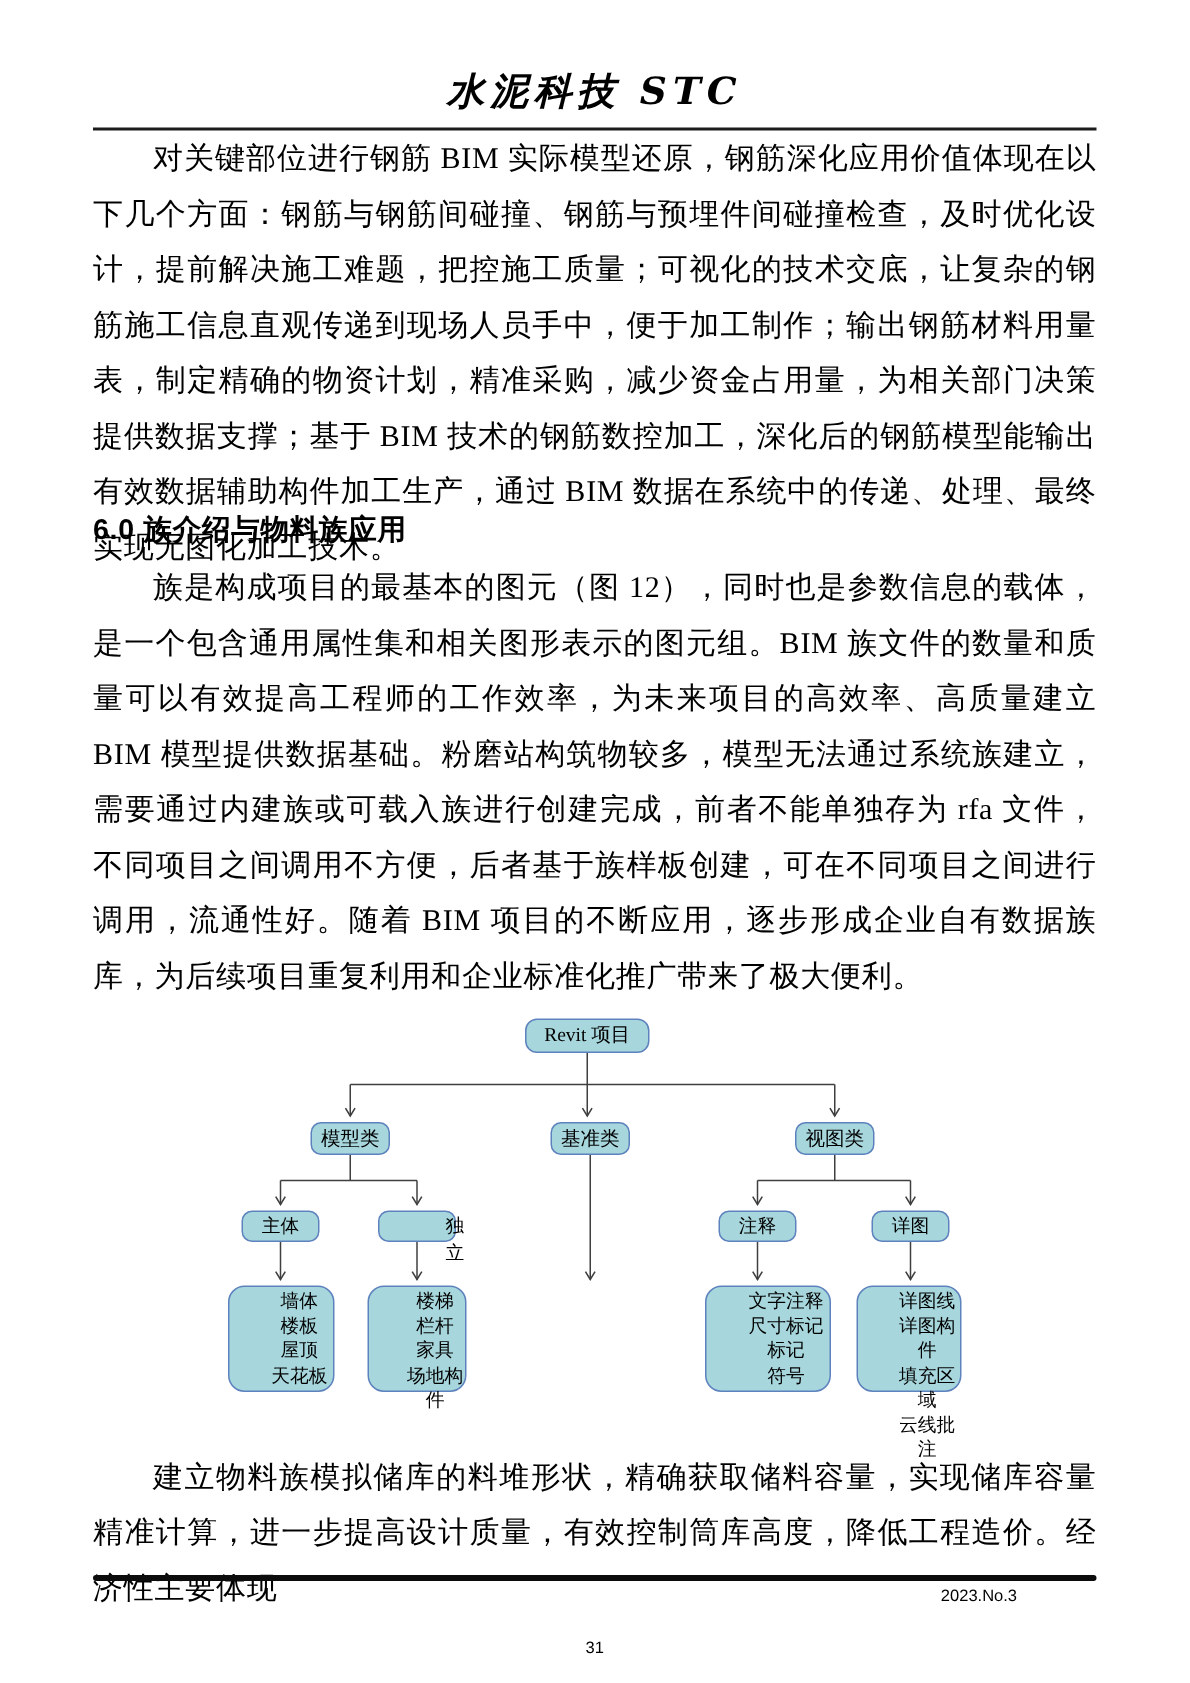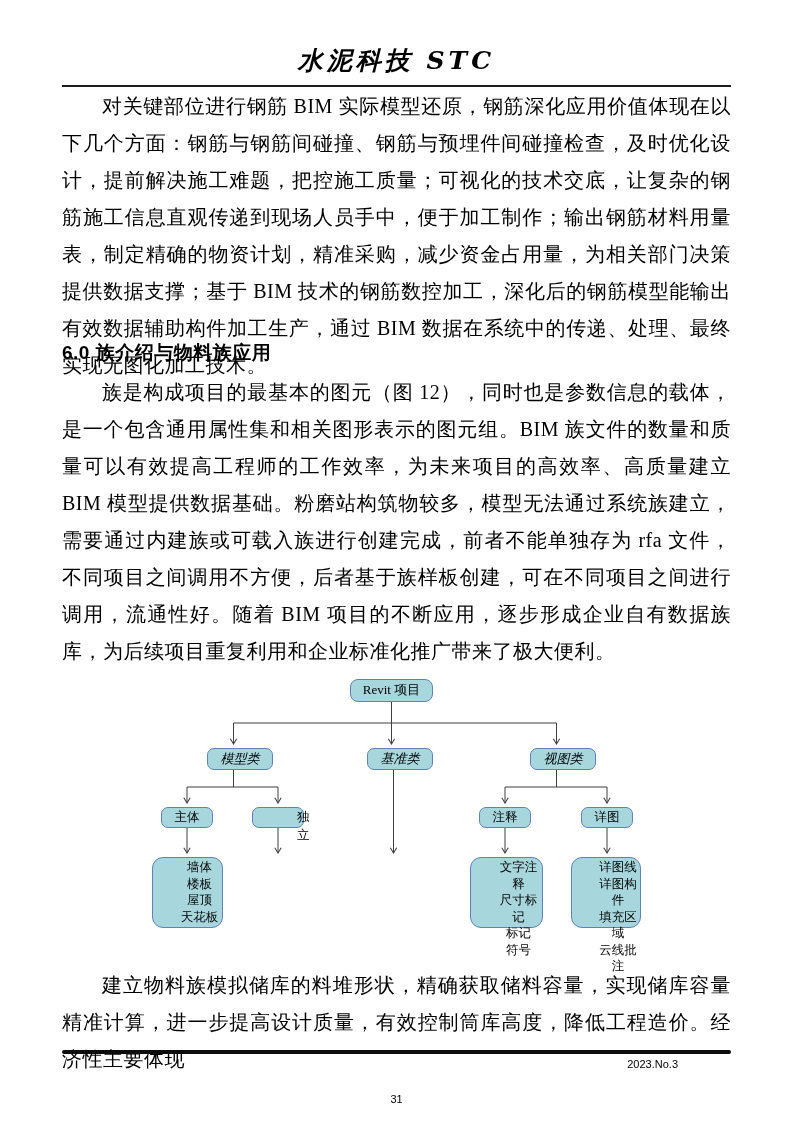--- a/index.html
+++ b/index.html
@@ -59,21 +59,21 @@
     position: absolute;
     box-sizing: border-box;
     background: #a7d7dd;
     border: 1.5px solid #5d82bd;
     text-align: center;
     font-size: 13px;
     color: #000;
     font-family: "Liberation Serif", "DejaVu Serif", serif;
   }
   .node.root { left: 350px; top: 9px;  width: 83px; height: 23px; line-height: 20px; border-radius: 8px; }
-  .node.l1   { top: 78px;  width: 66px; height: 22px; line-height: 19px; border-radius: 7px; font-style: italic; }
+  .node.l1   { top: 78px;  width: 53px; height: 22px; line-height: 19px; border-radius: 7px; }
   .node.l2   { top: 137px; width: 52px; height: 21px; line-height: 18px; border-radius: 7px; font-size: 12.5px; }
   .node.leaf {
     top: 187px; height: 71px;
     border-radius: 11px;
     font-size: 12.5px;
     line-height: 16.5px;
     padding-top: 1px;
     white-space: pre-line;
     padding-left: 24px;
   }
@@ -156,21 +156,25 @@
 
     <div class="node l2" style="left:161px;">主体</div>
     <div class="node l2" style="left:252px;padding-left:44px;">独立</div>
     <div class="node l2" style="left:479px;">注释</div>
     <div class="node l2" style="left:581px;">详图</div>
 
     <div class="node leaf" style="left:152px; width:71px;">墙体
 楼板
 屋顶
 天花板</div>
-    <div class="node leaf" style="left:470px; width:73px;">文字注释
+    <div class="node leaf" style="left:245px; width:66px;">楼梯
+栏杆
+家具
+场地构件</div>
+    <div class="node leaf" style="left:470px; width:84px;">文字注释
 尺寸标记
 标记
 符号</div>
     <div class="node leaf" style="left:571px; width:70px;">详图线
 详图构件
 填充区域
 云线批注</div>
   </div>
 
 

